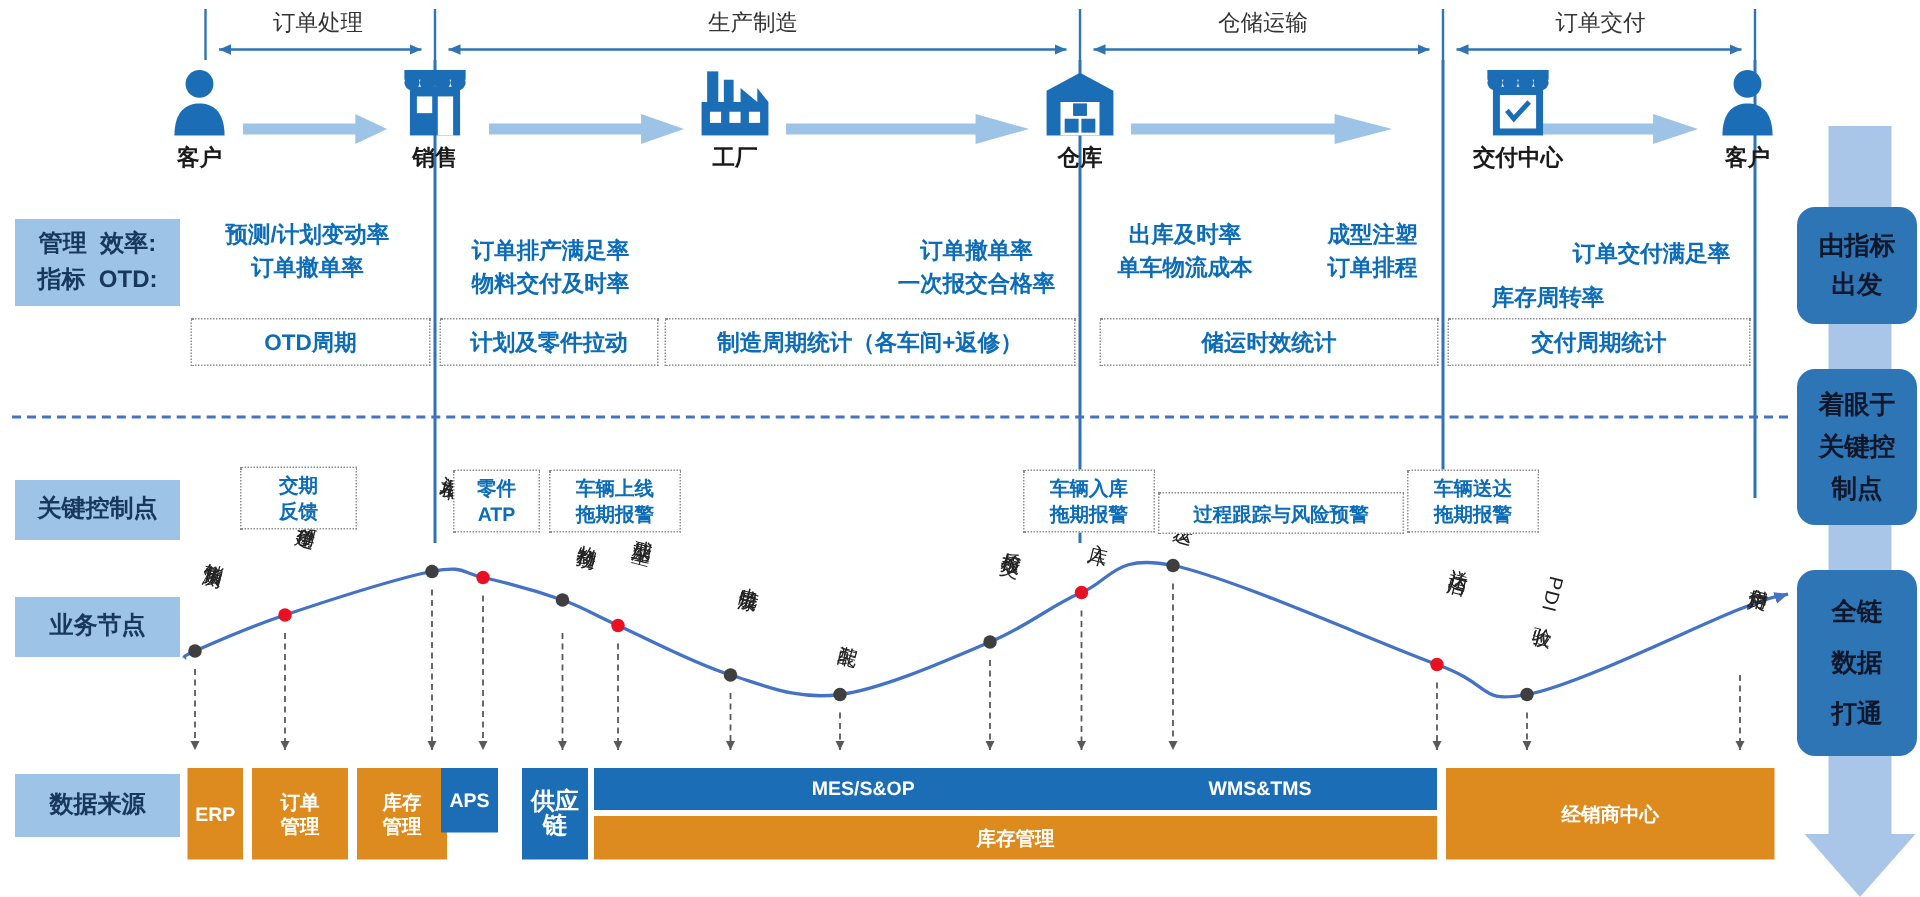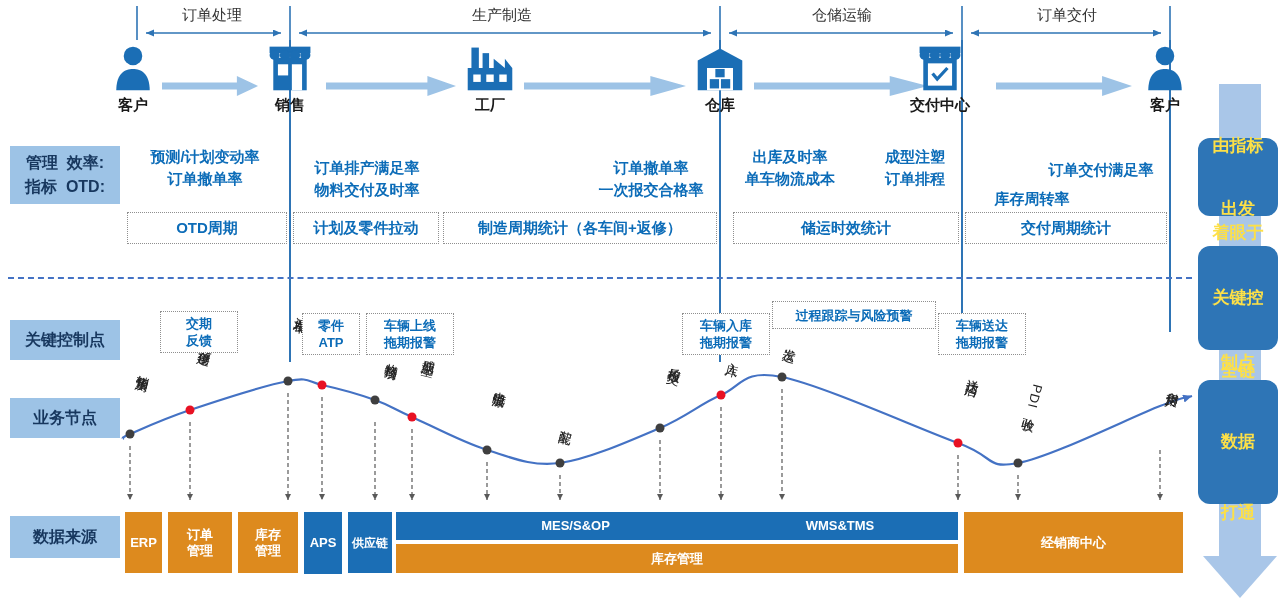--- a/index.html
+++ b/index.html
@@ -22,22 +22,22 @@
     display:flex;flex-direction:column;align-items:center;justify-content:center;text-align:center;background:#fff;z-index:2;}
   .period{font-size:15px;}
   .ctrl{font-size:13px;line-height:17px;}
   .sep-dash{position:absolute;border-top:2px dashed var(--dash_blue);}
   .node-label{position:absolute;writing-mode:vertical-rl;text-orientation:mixed;font-size:13px;letter-spacing:1px;
     color:#222;width:18px;transform:rotate(14deg);transform-origin:50% 100%;overflow:visible;white-space:nowrap;}
   .ds-box{position:absolute;color:#fff;font-weight:700;display:flex;flex-direction:column;align-items:center;
     justify-content:center;text-align:center;font-size:13px;line-height:16px;}
   .ds-orange{background:var(--orange);}
   .ds-blue{background:var(--primary_blue);}
-  .callout{position:absolute;left:1198px;width:80px;background:var(--callout_blue);color:#fde047;border-radius:12px;
-    display:flex;flex-direction:column;justify-content:center;text-align:center;font-weight:700;font-size:17px;z-index:2;gap:37px;}
+  .callout{position:absolute;left:1198px;width:80px;background:var(--callout_blue);color:#0f172a;border-radius:12px;
+    display:flex;flex-direction:column;justify-content:center;text-align:center;font-weight:700;font-size:17px;z-index:2;}
   .flow-band{position:absolute;background:var(--arrow_blue);z-index:1;}
   .flow-head{position:absolute;width:0;height:0;border-left:37px solid transparent;border-right:37px solid transparent;
     border-top:42px solid var(--arrow_blue);z-index:1;}
   #nodes-svg{position:absolute;left:0;top:0;pointer-events:none;}
 </style>
 </head>
 <body>
 
 <div class="stage">
 
@@ -106,21 +106,21 @@
   <div class="entity" style="left:688px;top:42px">
     <svg width="52" height="52" viewBox="0 0 56 52" fill="currentColor">
       <path d="M4 50 L4 18 L28 5 L52 18 L52 50 Z"></path>
       <rect x="14" y="26" width="28" height="24" fill="#fff"></rect>
       <rect x="17" y="38" width="10" height="10"></rect>
       <rect x="29" y="38" width="10" height="10"></rect>
       <rect x="23" y="27" width="10" height="9"></rect>
     </svg>
     <div class="entity-label">仓库</div>
   </div>
-  <div class="entity" style="left:908px;top:42px">
+  <div class="entity" style="left:980px;top:42px">
     <svg width="52" height="52" viewBox="0 0 56 52" fill="currentColor">
       <rect x="6" y="3" width="44" height="7"></rect>
       <circle cx="11.5" cy="12" r="5.5"></circle>
         <circle cx="22.5" cy="12" r="5.5"></circle>
       <circle cx="33.5" cy="12" r="5.5"></circle>
         <circle cx="44.5" cy="12" r="5.5"></circle>
       <rect x="10" y="15" width="36" height="35"></rect>
       <rect x="15" y="21" width="26" height="24" fill="#fff"></rect>
       <path d="M20 32 l5 6 l11 -12" stroke="currentColor" stroke-width="3.5" fill="none"></path>
     </svg>
@@ -208,21 +208,21 @@
       <div>ATP</div>
   </div>
   <div class="dotted-box ctrl" style="left:366px;top:313px;width:86px;height:40px">
     <div>车辆上线</div>
       <div>拖期报警</div>
   </div>
   <div class="dotted-box ctrl" style="left:682px;top:313px;width:86px;height:40px">
     <div>车辆入库</div>
       <div>拖期报警</div>
   </div>
-  <div class="dotted-box ctrl" style="left:772px;top:301px;width:162px;height:26px">
+  <div class="dotted-box ctrl" style="left:772px;top:328px;width:162px;height:26px">
     <div>过程跟踪与风险预警</div>
   </div>
   <div class="dotted-box ctrl" style="left:938px;top:313px;width:86px;height:40px">
     <div>车辆送达</div>
       <div>拖期报警</div>
   </div>
 
   <svg id="nodes-svg" width="1280" height="598" viewBox="0 0 1280 598">
     <defs>
       <marker id="downArrow" orient="auto" markerUnits="userSpaceOnUse" markerWidth="8" markerHeight="8" refX="6" refY="3">
@@ -282,24 +282,24 @@
       <div>ERP</div>
     </div>
   <div class="ds-box ds-orange" style="left:168px;top:512px;width:64px;height:61px">
     <div>订单</div>
       <div>管理</div>
   </div>
   <div class="ds-box ds-orange" style="left:238px;top:512px;width:60px;height:61px">
     <div>库存</div>
       <div>管理</div>
   </div>
-  <div class="ds-box ds-blue" style="left:304px;top:512px;width:38px;height:62px">
+  <div class="ds-box ds-blue" style="left:294px;top:512px;width:38px;height:43px">
       <div>APS</div>
     </div>
-  <div class="ds-box ds-blue" style="left:348px;top:512px;width:44px;height:61px;font-size:12px">
+  <div class="ds-box ds-blue" style="left:348px;top:512px;width:44px;height:61px;font-size:16px">
       <div>供应链</div>
     </div>
   <div class="ds-box ds-blue" style="left:396px;top:512px;width:359px;height:28px">
       <div>MES/S&amp;OP</div>
     </div>
   <div class="ds-box ds-blue" style="left:722px;top:512px;width:236px;height:28px">
       <div>WMS&amp;TMS</div>
     </div>
   <div class="ds-box ds-orange" style="left:396px;top:544px;width:562px;height:29px">
       <div>库存管理</div>

